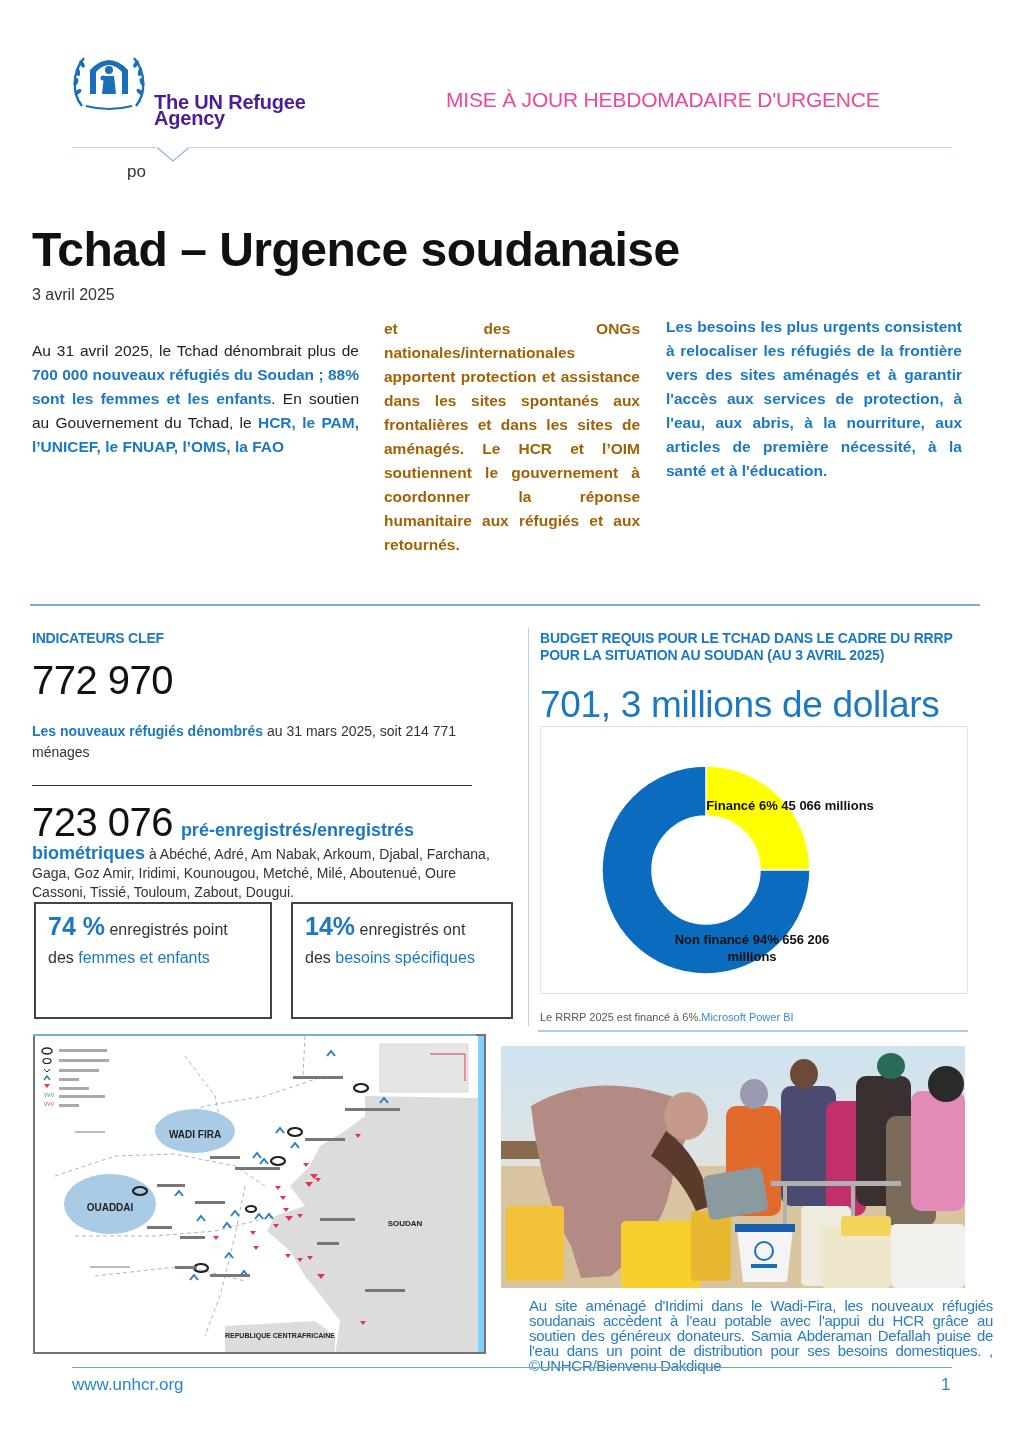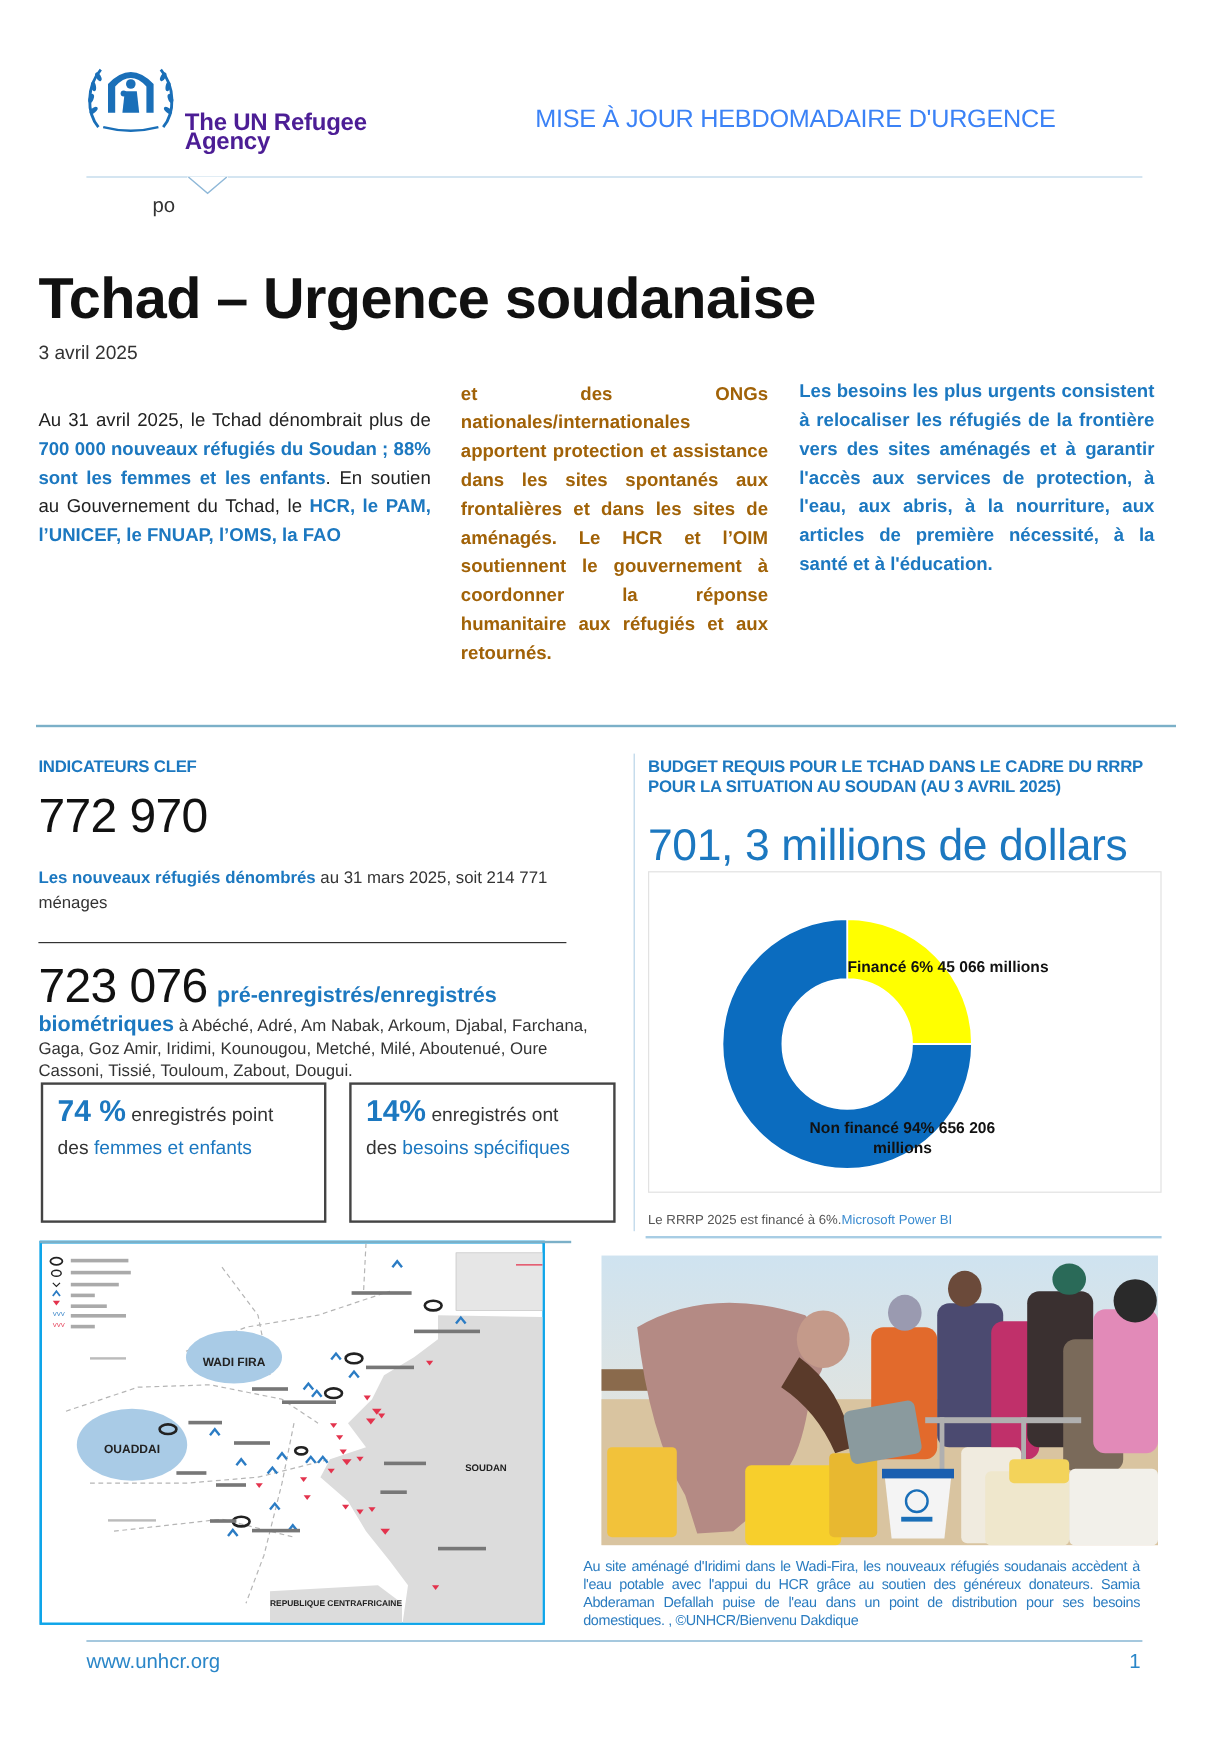--- a/index.html
+++ b/index.html
@@ -7,21 +7,21 @@
          font-family:"Liberation Sans", sans-serif; color:#222; }
   .abs { position:absolute; }
   .blue { color:#1c78c0;text-align:right; }
   .bold { font-weight:bold; }
 
   
   #logo { left:70px; top:48px; width:290px; height:70px; }
   #logo .emblem { position:absolute; left:0; top:0; width:78px; height:64px; }
   #logo .wordmark { position:absolute; left:86px; top:2px; font-size:42px; font-weight:bold; color:#1a6fb8; letter-spacing:0.5px; line-height:44px; }
   #logo .tagline { position:absolute; left:84px; top:46px; font-size:20px; font-weight:bold; color:#4c1d95; line-height:16px; letter-spacing:-0.2px; }
-  #doc-type { left:446px; top:88px; font-size:21px; color:#3b82f6; letter-spacing:-0.2px; }
+  #doc-type { left:446px; top:88px; font-size:21px; color:#ec4899; letter-spacing:-0.2px; }
   #header-rule { left:72px; top:147px; width:880px; height:1px; background:#b8d4e8; }
   #header-notch { left:156px; top:147px; width:34px; height:16px; }
   #po-text { left:127px; top:162px; font-size:17px; color:#333; }
 
   #title { left:32px; top:222px; font-size:48px; font-weight:bold; color:#111; letter-spacing:-0.5px; }
   #date { left:32px; top:286px; font-size:16px; color:#333; }
 
   .col { font-size:15.5px; line-height:24px; text-align:justify; }
   #col1 { left:32px; top:315px; width:327px; }
   #col2 { left:384px; top:317px; width:256px; color:#a16207; font-weight:bold; }
@@ -46,25 +46,25 @@
 
   #vert-rule { left:528px; top:628px; width:1px; height:398px; background:#b8d4e8; }
   #budget-head { left:540px; top:630px; width:430px; line-height:17px; }
   #budget-amount { left:540px; top:684px; font-size:37px; color:#1c78c0; letter-spacing:-0.3px; }
   #chart-frame { left:540px; top:726px; width:428px; height:268px; border:1px solid #e2e2e2; box-sizing:border-box; }
   #chart-svg { left:540px; top:726px; width:428px; height:268px; }
   #chart-note { left:540px; top:1011px; font-size:11px; color:#555; }
   #chart-note .link { color:#3a8bd0; }
   #right-rule { left:538px; top:1030px; width:430px; height:2px; background:#a8cde4; }
 
-  #map-frame { left:33px; top:1034px; width:421px; height:320px; border:2px solid #0ea5e9; box-sizing:border-box; background:#0ea5e9; overflow:hidden; }
+  #map-frame { left:33px; top:1034px; width:453px; height:320px; border:2px solid #737373; box-sizing:border-box; background:#7dd3fc; overflow:hidden; }
   #map-top-rule { left:33px; top:1034px; width:443px; height:2px; background:#7bb0c8; }
 
   #photo { left:501px; top:1046px; width:464px; height:242px; overflow:hidden; }
-  #caption { left:486px; top:1298px; width:464px; font-size:12px; line-height:15px; color:#2a7cc0; text-align:justify; letter-spacing:-0.3px; }
+  #caption { left:529px; top:1298px; width:464px; font-size:15px; line-height:15px; color:#2a7cc0; text-align:justify; letter-spacing:-0.3px; }
 
   #footer-rule { left:72px; top:1367px; width:880px; height:1px; background:#6aa4c8; }
   #footer-url { left:72px; top:1375px; font-size:17px; color:#2a86c8; }
   #page-num { left:941px; top:1375px; font-size:17px; color:#2a86c8; }
 </style>
 </head>
 <body>
 
 <div id="logo" class="abs">
   <svg class="emblem" viewBox="0 0 78 64">

